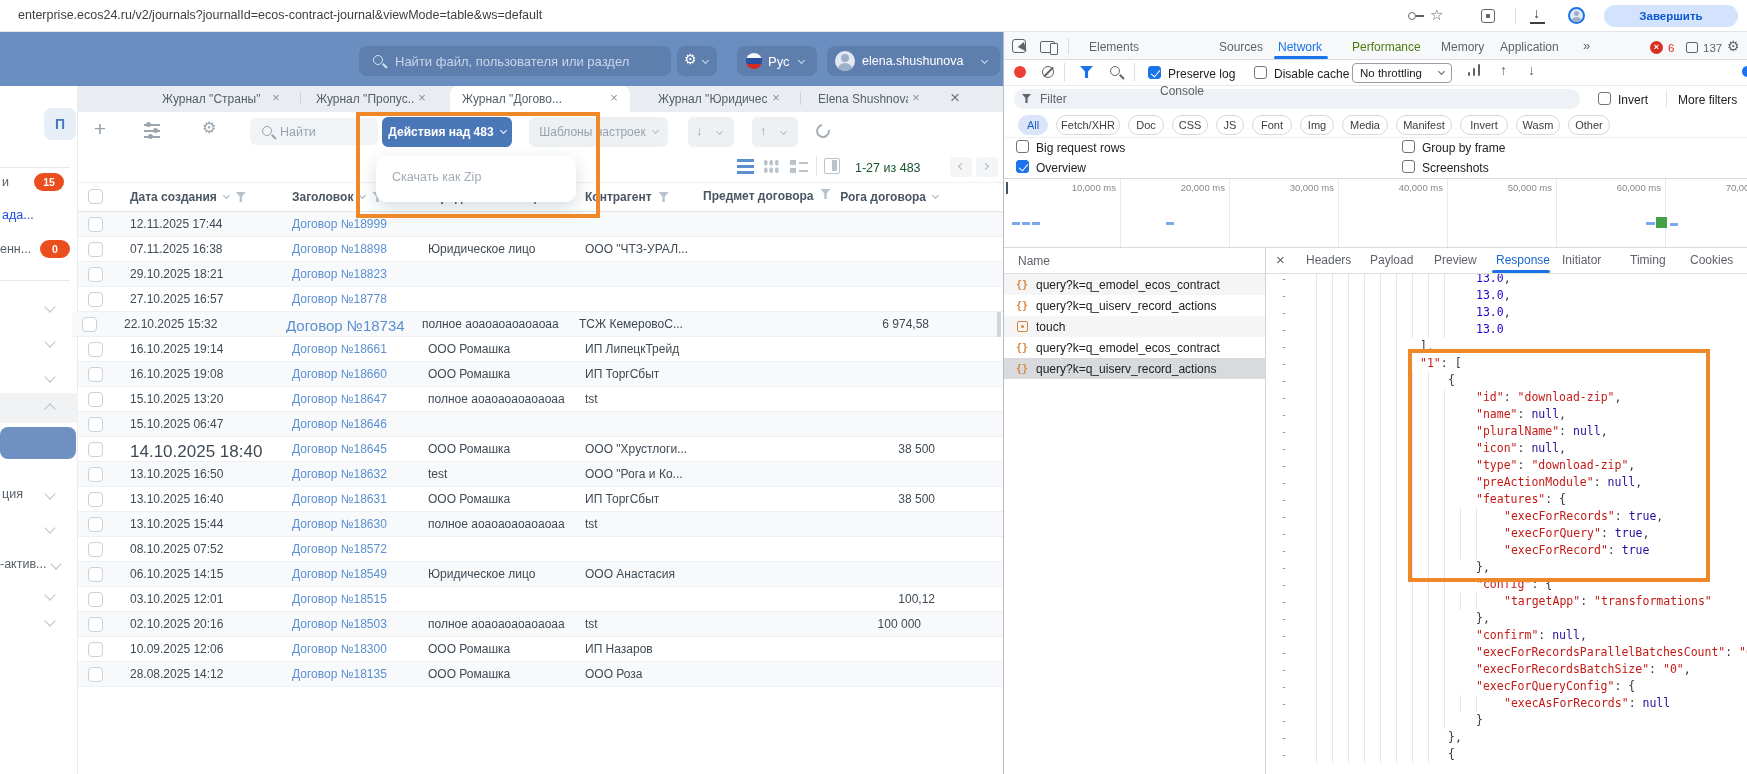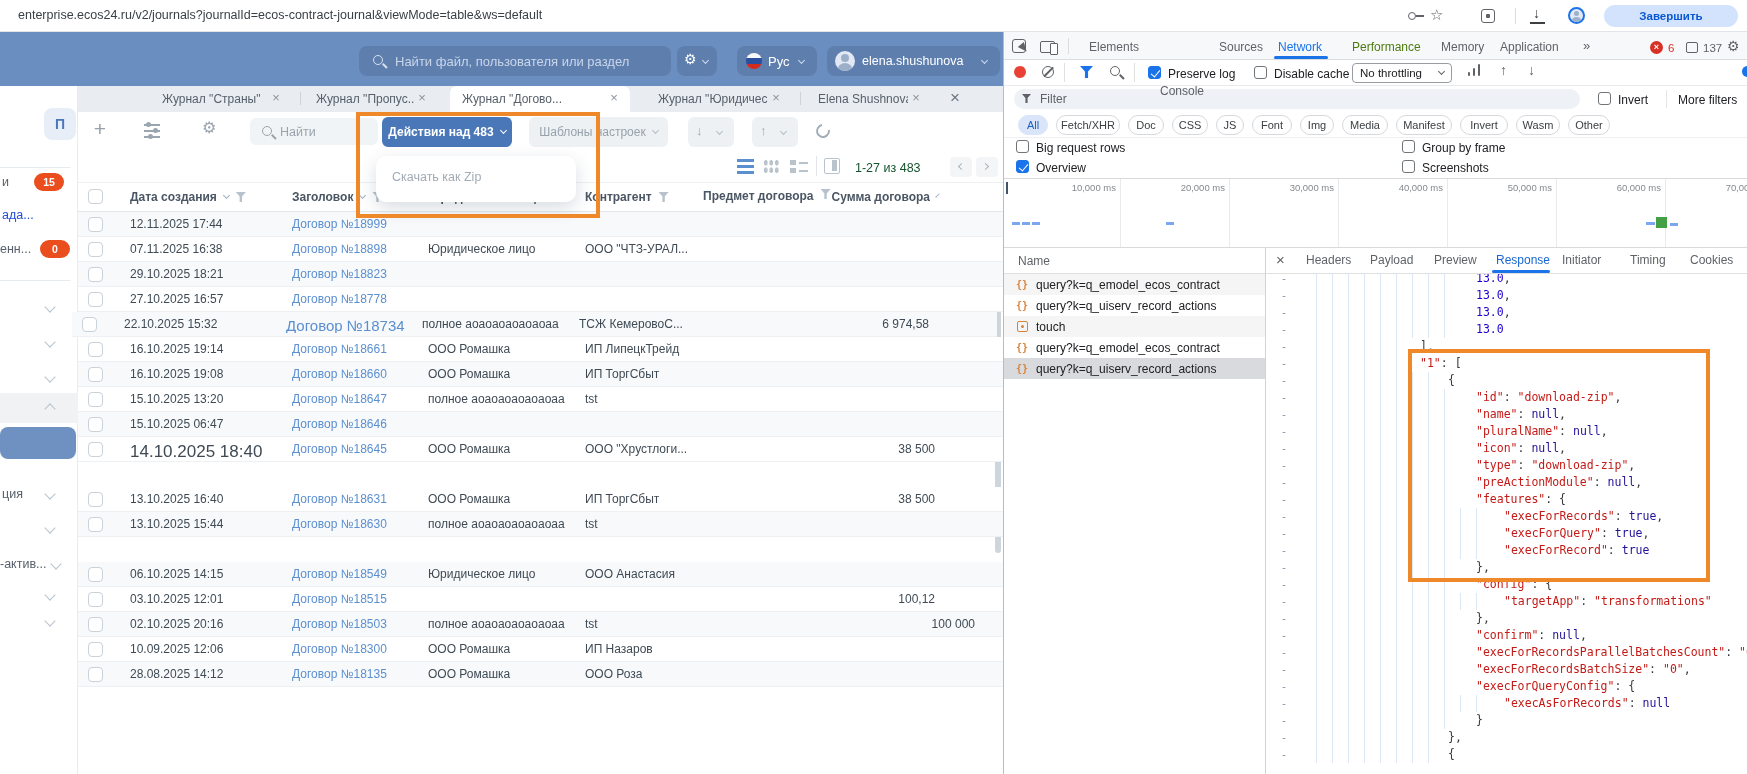--- a/index.html
+++ b/index.html
@@ -269,21 +269,21 @@
     </div>
     <div class="a" style="left: 585px; top: 189px; height: 16px; display: flex; align-items: center; gap: 7px;">
       <span style="font-size: 12px; font-weight: bold; color: rgb(74, 86, 99); white-space: nowrap;">Контрагент</span>
       <span class="funnel"></span>
     </div>
     <div class="a" style="left: 703px; top: 189px; height: 16px; display: flex; align-items: flex-start; gap: 7px;">
       <span style="font-size: 12px; font-weight: bold; color: rgb(74, 86, 99); white-space: nowrap;">Предмет договора</span>
       <span class="funnel"></span>
     </div>
     <div class="a" style="left: 838px; top: 189px; width: 100px; height: 16px; display: flex; align-items: center; justify-content: flex-end; gap: 7px;">
-      <span style="font-size: 12px; font-weight: bold; color: rgb(74, 86, 99); white-space: nowrap;">Сумма договора</span>
+      <span style="font-size: 12px; font-weight: bold; color: rgb(74, 86, 99); white-space: nowrap;">Рога договора</span>
       <span class="chv s" style="color: rgb(159, 176, 192); margin-top: -3px;"></span>
     </div>
     <div class="a" style="left: 78px; top: 212px; width: 925px; height: 25px; background: rgb(247, 249, 251); border-bottom: 1px solid rgb(238, 241, 244);">
       <div class="a acb" style="left: 10px; top: 5px; width: 15px; height: 15px;"></div>
       <div class="a" style="left: 52px; top: 5px; width: 150px; height: 16px; font-size: 12px; color: rgb(63, 74, 84); white-space: nowrap; overflow: hidden;">12.11.2025 17:44</div>
       <div class="a" style="left: 214px; top: 5px; width: 128px; height: 16px; font-size: 12px; color: rgb(91, 143, 208); white-space: nowrap; overflow: hidden;">Договор №18999</div>
     </div>
     <div class="a" style="left: 78px; top: 237px; width: 925px; height: 25px; background: rgb(255, 255, 255); border-bottom: 1px solid rgb(238, 241, 244);">
       <div class="a acb" style="left: 10px; top: 5px; width: 15px; height: 15px;"></div>
       <div class="a" style="left: 52px; top: 5px; width: 150px; height: 16px; font-size: 12px; color: rgb(63, 74, 84); white-space: nowrap; overflow: hidden;">07.11.2025 16:38</div>
@@ -336,55 +336,67 @@
       <div class="a" style="left: 214px; top: 5px; width: 128px; height: 16px; font-size: 12px; color: rgb(91, 143, 208); white-space: nowrap; overflow: hidden;">Договор №18646</div>
     </div>
     <div class="a" style="left: 78px; top: 437px; width: 925px; height: 25px; background: rgb(255, 255, 255); border-bottom: 1px solid rgb(238, 241, 244);">
       <div class="a acb" style="left: 10px; top: 5px; width: 15px; height: 15px;"></div>
       <div class="a" style="left: 52px; top: 5px; width: 150px; height: 16px; font-size: 17px; color: rgb(63, 74, 84); white-space: nowrap; overflow: hidden;">14.10.2025 18:40</div>
       <div class="a" style="left: 214px; top: 5px; width: 128px; height: 16px; font-size: 12px; color: rgb(91, 143, 208); white-space: nowrap; overflow: hidden;">Договор №18645</div>
       <div class="a" style="left: 350px; top: 5px; width: 148px; height: 16px; font-size: 12px; color: rgb(63, 74, 84); white-space: nowrap; overflow: hidden;">ООО Ромашка</div>
       <div class="a" style="left: 507px; top: 5px; width: 110px; height: 16px; font-size: 12px; color: rgb(63, 74, 84); white-space: nowrap; overflow: hidden;">ООО "Хрустлоги...</div>
       <div class="a" style="left: 732px; top: 5px; width: 125px; height: 16px; font-size: 12px; color: rgb(63, 74, 84); text-align: right;">38 500</div>
     </div>
+    <div class="a" style="left: 78px; top: 462px; width: 925px; height: 25px; background: rgb(247, 249, 251); border-bottom: 1px solid rgb(238, 241, 244);">
+      <div class="a acb" style="left: 10px; top: 5px; width: 15px; height: 15px;"></div>
+      <div class="a" style="left: 52px; top: 5px; width: 150px; height: 16px; font-size: 12px; color: rgb(63, 74, 84); white-space: nowrap; overflow: hidden;">13.10.2025 16:50</div>
+      <div class="a" style="left: 214px; top: 5px; width: 128px; height: 16px; font-size: 12px; color: rgb(91, 143, 208); white-space: nowrap; overflow: hidden;">Договор №18632</div>
+      <div class="a" style="left: 350px; top: 5px; width: 148px; height: 16px; font-size: 12px; color: rgb(63, 74, 84); white-space: nowrap; overflow: hidden;">test</div>
+      <div class="a" style="left: 507px; top: 5px; width: 110px; height: 16px; font-size: 12px; color: rgb(63, 74, 84); white-space: nowrap; overflow: hidden;">ООО "Рога и Ко...</div>
+    </div>
     <div class="a" style="left: 78px; top: 487px; width: 925px; height: 25px; background: rgb(255, 255, 255); border-bottom: 1px solid rgb(238, 241, 244);">
       <div class="a acb" style="left: 10px; top: 5px; width: 15px; height: 15px;"></div>
       <div class="a" style="left: 52px; top: 5px; width: 150px; height: 16px; font-size: 12px; color: rgb(63, 74, 84); white-space: nowrap; overflow: hidden;">13.10.2025 16:40</div>
       <div class="a" style="left: 214px; top: 5px; width: 128px; height: 16px; font-size: 12px; color: rgb(91, 143, 208); white-space: nowrap; overflow: hidden;">Договор №18631</div>
       <div class="a" style="left: 350px; top: 5px; width: 148px; height: 16px; font-size: 12px; color: rgb(63, 74, 84); white-space: nowrap; overflow: hidden;">ООО Ромашка</div>
       <div class="a" style="left: 507px; top: 5px; width: 110px; height: 16px; font-size: 12px; color: rgb(63, 74, 84); white-space: nowrap; overflow: hidden;">ИП ТоргСбыт</div>
       <div class="a" style="left: 732px; top: 5px; width: 125px; height: 16px; font-size: 12px; color: rgb(63, 74, 84); text-align: right;">38 500</div>
     </div>
     <div class="a" style="left: 78px; top: 512px; width: 925px; height: 25px; background: rgb(247, 249, 251); border-bottom: 1px solid rgb(238, 241, 244);">
       <div class="a acb" style="left: 10px; top: 5px; width: 15px; height: 15px;"></div>
       <div class="a" style="left: 52px; top: 5px; width: 150px; height: 16px; font-size: 12px; color: rgb(63, 74, 84); white-space: nowrap; overflow: hidden;">13.10.2025 15:44</div>
       <div class="a" style="left: 214px; top: 5px; width: 128px; height: 16px; font-size: 12px; color: rgb(91, 143, 208); white-space: nowrap; overflow: hidden;">Договор №18630</div>
       <div class="a" style="left: 350px; top: 5px; width: 148px; height: 16px; font-size: 12px; color: rgb(63, 74, 84); white-space: nowrap; overflow: hidden;">полное аоаоаоаоаоаоаа</div>
       <div class="a" style="left: 507px; top: 5px; width: 110px; height: 16px; font-size: 12px; color: rgb(63, 74, 84); white-space: nowrap; overflow: hidden;">tst</div>
     </div>
+    <div class="a" style="left: 78px; top: 537px; width: 925px; height: 25px; background: rgb(255, 255, 255); border-bottom: 1px solid rgb(238, 241, 244);">
+      <div class="a acb" style="left: 10px; top: 5px; width: 15px; height: 15px;"></div>
+      <div class="a" style="left: 52px; top: 5px; width: 150px; height: 16px; font-size: 12px; color: rgb(63, 74, 84); white-space: nowrap; overflow: hidden;">08.10.2025 07:52</div>
+      <div class="a" style="left: 214px; top: 5px; width: 128px; height: 16px; font-size: 12px; color: rgb(91, 143, 208); white-space: nowrap; overflow: hidden;">Договор №18572</div>
+    </div>
     <div class="a" style="left: 78px; top: 562px; width: 925px; height: 25px; background: rgb(247, 249, 251); border-bottom: 1px solid rgb(238, 241, 244);">
       <div class="a acb" style="left: 10px; top: 5px; width: 15px; height: 15px;"></div>
       <div class="a" style="left: 52px; top: 5px; width: 150px; height: 16px; font-size: 12px; color: rgb(63, 74, 84); white-space: nowrap; overflow: hidden;">06.10.2025 14:15</div>
       <div class="a" style="left: 214px; top: 5px; width: 128px; height: 16px; font-size: 12px; color: rgb(91, 143, 208); white-space: nowrap; overflow: hidden;">Договор №18549</div>
       <div class="a" style="left: 350px; top: 5px; width: 148px; height: 16px; font-size: 12px; color: rgb(63, 74, 84); white-space: nowrap; overflow: hidden;">Юридическое лицо</div>
       <div class="a" style="left: 507px; top: 5px; width: 110px; height: 16px; font-size: 12px; color: rgb(63, 74, 84); white-space: nowrap; overflow: hidden;">ООО Анастасия</div>
     </div>
     <div class="a" style="left: 78px; top: 587px; width: 925px; height: 25px; background: rgb(255, 255, 255); border-bottom: 1px solid rgb(238, 241, 244);">
       <div class="a acb" style="left: 10px; top: 5px; width: 15px; height: 15px;"></div>
       <div class="a" style="left: 52px; top: 5px; width: 150px; height: 16px; font-size: 12px; color: rgb(63, 74, 84); white-space: nowrap; overflow: hidden;">03.10.2025 12:01</div>
       <div class="a" style="left: 214px; top: 5px; width: 128px; height: 16px; font-size: 12px; color: rgb(91, 143, 208); white-space: nowrap; overflow: hidden;">Договор №18515</div>
       <div class="a" style="left: 732px; top: 5px; width: 125px; height: 16px; font-size: 12px; color: rgb(63, 74, 84); text-align: right;">100,12</div>
     </div>
     <div class="a" style="left: 78px; top: 612px; width: 925px; height: 25px; background: rgb(247, 249, 251); border-bottom: 1px solid rgb(238, 241, 244);">
       <div class="a acb" style="left: 10px; top: 5px; width: 15px; height: 15px;"></div>
       <div class="a" style="left: 52px; top: 5px; width: 150px; height: 16px; font-size: 12px; color: rgb(63, 74, 84); white-space: nowrap; overflow: hidden;">02.10.2025 20:16</div>
       <div class="a" style="left: 214px; top: 5px; width: 128px; height: 16px; font-size: 12px; color: rgb(91, 143, 208); white-space: nowrap; overflow: hidden;">Договор №18503</div>
       <div class="a" style="left: 350px; top: 5px; width: 148px; height: 16px; font-size: 12px; color: rgb(63, 74, 84); white-space: nowrap; overflow: hidden;">полное аоаоаоаоаоаоаа</div>
       <div class="a" style="left: 507px; top: 5px; width: 110px; height: 16px; font-size: 12px; color: rgb(63, 74, 84); white-space: nowrap; overflow: hidden;">tst</div>
-      <div class="a" style="left: 772px; top: 5px; width: 125px; height: 16px; font-size: 12px; color: rgb(63, 74, 84); text-align: right;">100 000</div>
+      <div class="a" style="left: 718px; top: 5px; width: 125px; height: 16px; font-size: 12px; color: rgb(63, 74, 84); text-align: right;">100 000</div>
     </div>
     <div class="a" style="left: 78px; top: 637px; width: 925px; height: 25px; background: rgb(255, 255, 255); border-bottom: 1px solid rgb(238, 241, 244);">
       <div class="a acb" style="left: 10px; top: 5px; width: 15px; height: 15px;"></div>
       <div class="a" style="left: 52px; top: 5px; width: 150px; height: 16px; font-size: 12px; color: rgb(63, 74, 84); white-space: nowrap; overflow: hidden;">10.09.2025 12:06</div>
       <div class="a" style="left: 214px; top: 5px; width: 128px; height: 16px; font-size: 12px; color: rgb(91, 143, 208); white-space: nowrap; overflow: hidden;">Договор №18300</div>
       <div class="a" style="left: 350px; top: 5px; width: 148px; height: 16px; font-size: 12px; color: rgb(63, 74, 84); white-space: nowrap; overflow: hidden;">ООО Ромашка</div>
       <div class="a" style="left: 507px; top: 5px; width: 110px; height: 16px; font-size: 12px; color: rgb(63, 74, 84); white-space: nowrap; overflow: hidden;">ИП Назаров</div>
     </div>
     <div class="a" style="left: 78px; top: 662px; width: 925px; height: 25px; background: rgb(247, 249, 251); border-bottom: 1px solid rgb(238, 241, 244);">
       <div class="a acb" style="left: 10px; top: 5px; width: 15px; height: 15px;"></div>

